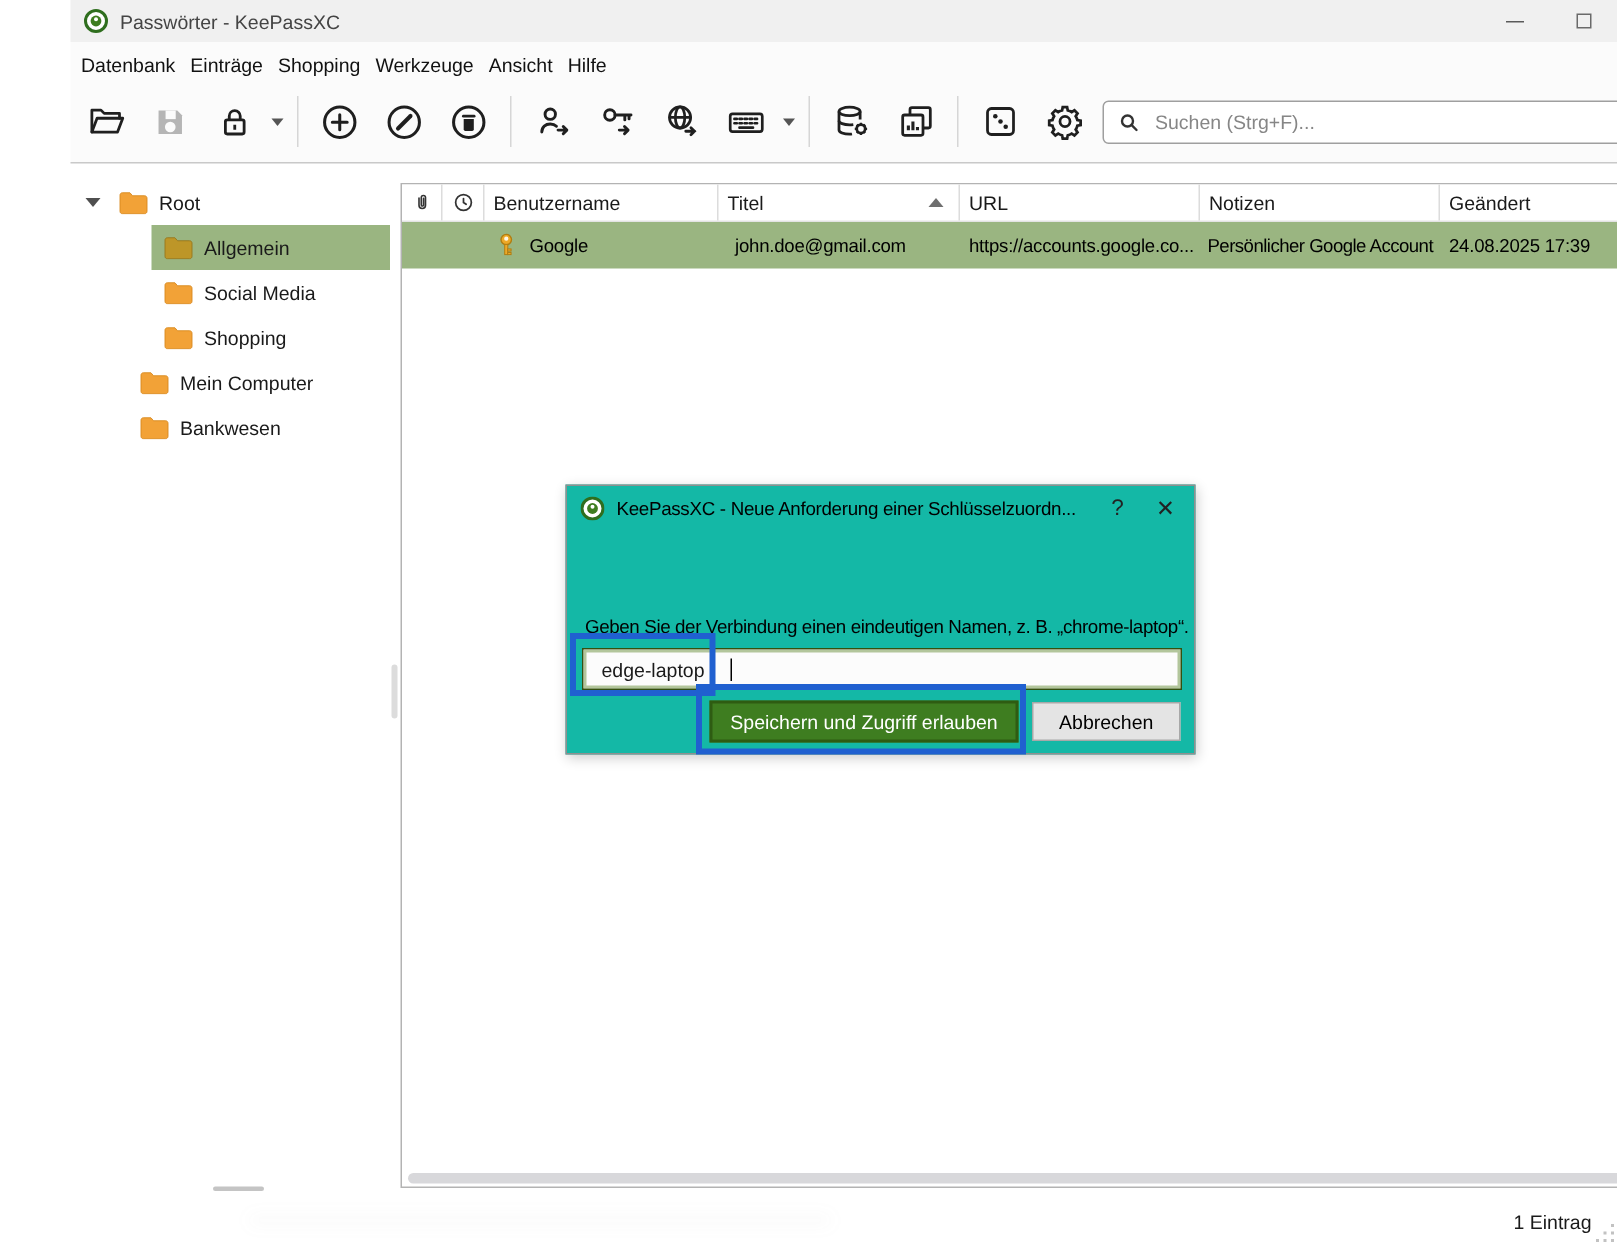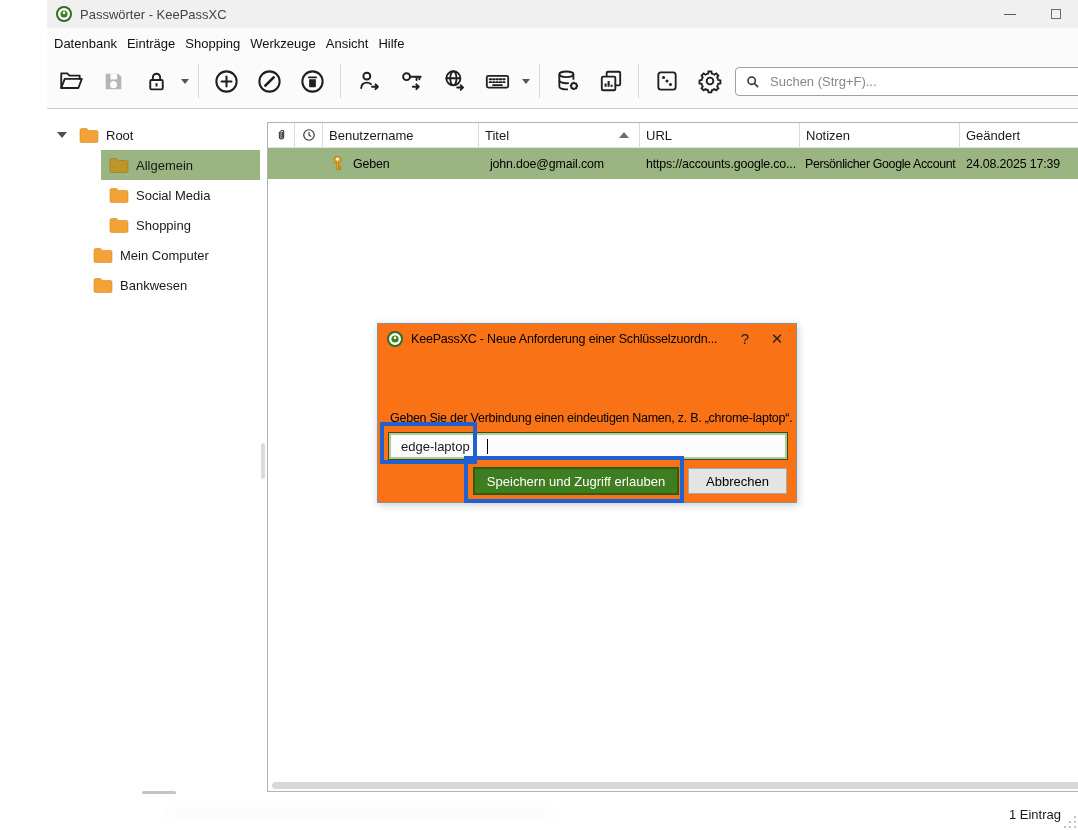--- a/index.html
+++ b/index.html
@@ -65,21 +65,21 @@
   .entry-title { display:flex; align-items:center; gap:7px; }
   .hscrollbar { position:absolute; left:4px; right:4px; bottom:2px; height:7px; background:#d8d8db; border-radius:4px; }
 
   
   .status-text { position:absolute; right:17px; top:807px; color:#1a1a1a; }
   .resize-grip { position:absolute; right:2px; bottom:2px; width:13px; height:13px; }
   .resize-grip i { position:absolute; width:2px; height:2px; background:#c2c2c2; }
   .smudge { position:absolute; left:118px; top:809px; width:390px; height:9px; background:rgba(120,120,120,0.03); filter:blur(5px); border-radius:6px; }
 
   
-  .dialog { position:absolute; left:330px; top:323px; width:420px; height:180px; background:#f97316; border:1px solid #8f8f8f; box-shadow:1px 2px 8px rgba(0,0,0,0.2); }
+  .dialog { position:absolute; left:330px; top:323px; width:420px; height:180px; background:#14b8a6; border:1px solid #8f8f8f; box-shadow:1px 2px 8px rgba(0,0,0,0.2); }
   .dlg-title { height:29px; display:flex; align-items:center; padding-left:9px; }
   .dlg-title .dlg-text { margin-left:8px; flex:1; color:#000; font-size:12.5px; letter-spacing:-0.2px; white-space:nowrap; overflow:hidden; }
   .dlg-btn { width:26px; height:29px; display:flex; align-items:center; justify-content:center; color:#222; font-size:15px; margin-right:6px; flex:0 0 auto; }
   .dlg-msg { position:absolute; left:12px; top:36px; line-height:19px; color:#000; }
   .dlg-prompt { position:absolute; left:12px; top:87px; color:#000; font-size:12.5px; letter-spacing:-0.25px; white-space:nowrap; }
   .dlg-input { position:absolute; left:10px; top:108px; width:400px; height:28px; background:#fcfcfc; border:1px solid #35500f; box-shadow:inset 0 0 0 2px #b3c69c; display:flex; align-items:center; padding-left:12px;gap:16px; }
   .caret { display:inline-block; width:1px; height:15px; background:#000; margin-left:1px; vertical-align:-2px; }
   .btn-accept { position:absolute; left:95px; top:143px; width:206px; height:28px; background:#3e7d20; border:2px solid #2e5c12; color:#fff; display:flex; align-items:center; justify-content:center; }
   .btn-cancel { position:absolute; left:310px; top:144px; width:99px; height:26px; background:#e4e4e4; border:1px solid #a8a8a8; color:#000; display:flex; align-items:center; justify-content:center; }
 
@@ -346,21 +346,21 @@
       <div class="td c1"></div>
       <div class="td c2">
         <span class="entry-title">
           <svg width="17" height="17" viewBox="0 0 18 18">
             <circle cx="9" cy="5" r="3.7" fill="#eda928" stroke="#b07d12" stroke-width="1"></circle>
             <circle cx="9" cy="4.4" r="1.5" fill="#fff8ea"></circle>
             <rect x="7.9" y="8.4" width="2.2" height="7.2" fill="#eda928" stroke="#b07d12" stroke-width="0.7"></rect>
             <rect x="10" y="11.6" width="2.4" height="1.5" fill="#eda928" stroke="#b07d12" stroke-width="0.7"></rect>
             <rect x="10" y="14.1" width="2.4" height="1.5" fill="#eda928" stroke="#b07d12" stroke-width="0.7"></rect>
           </svg>
-          <span>Geben</span>
+          <span>Google</span>
         </span>
       </div>
       <div class="td c3">john.doe@gmail.com</div>
       <div class="td c4">https://accounts.google.co...</div>
       <div class="td c5">Persönlicher Google Account</div>
       <div class="td c6">24.08.2025 17:39</div>
     </div>
     <div class="hscrollbar"></div>
   </div>
 

